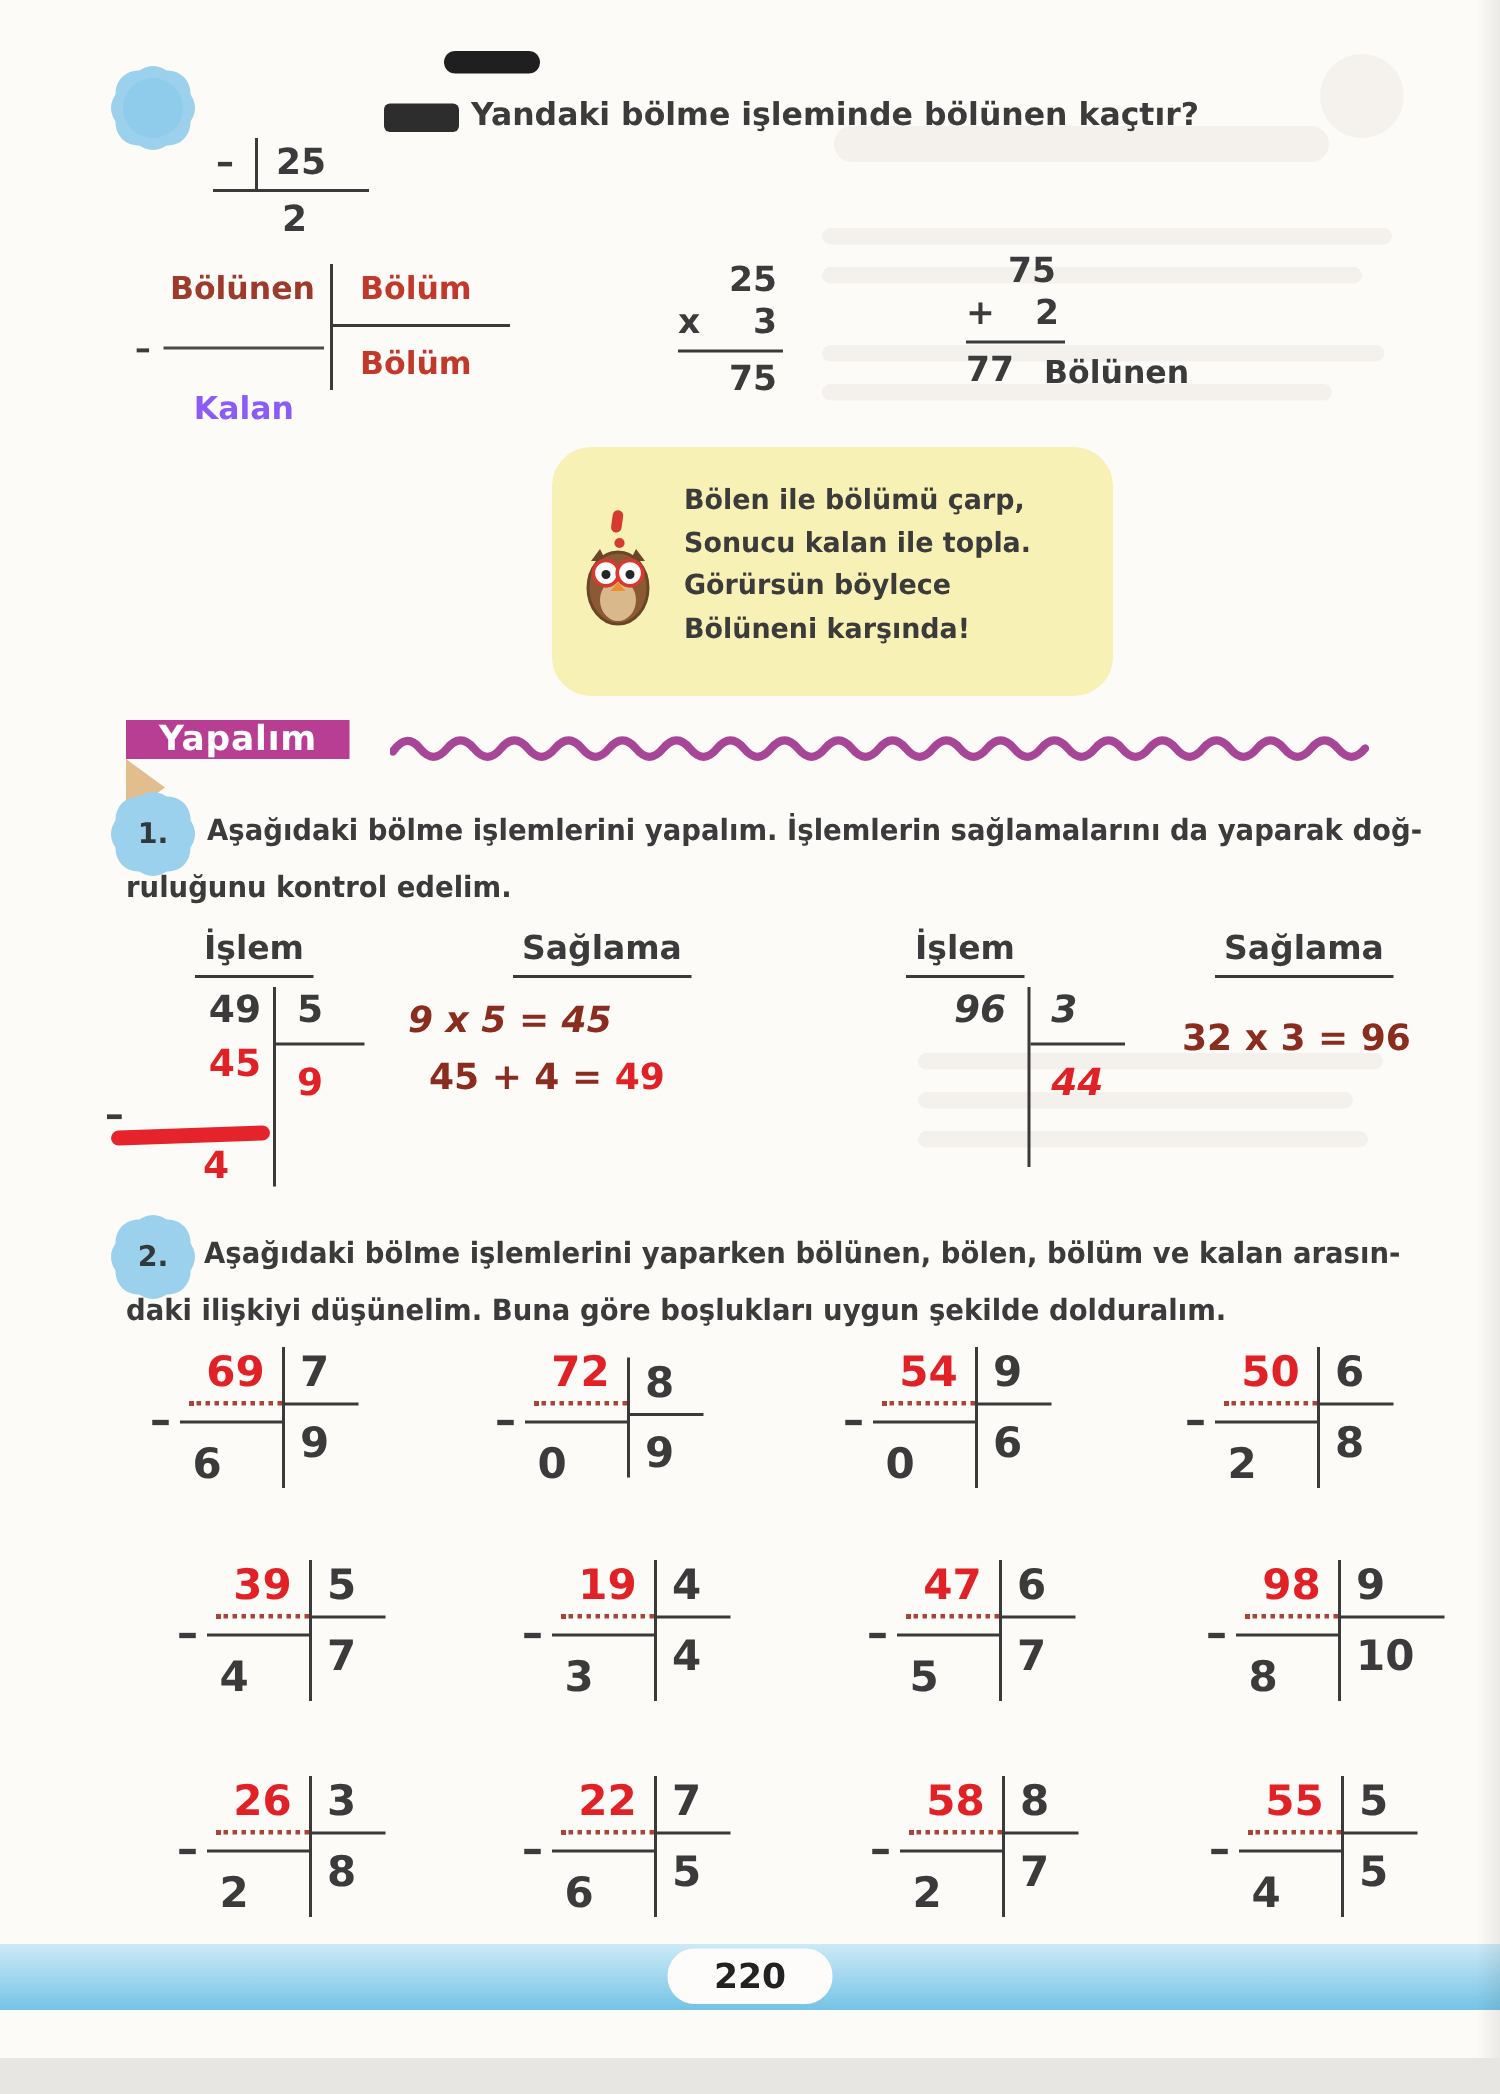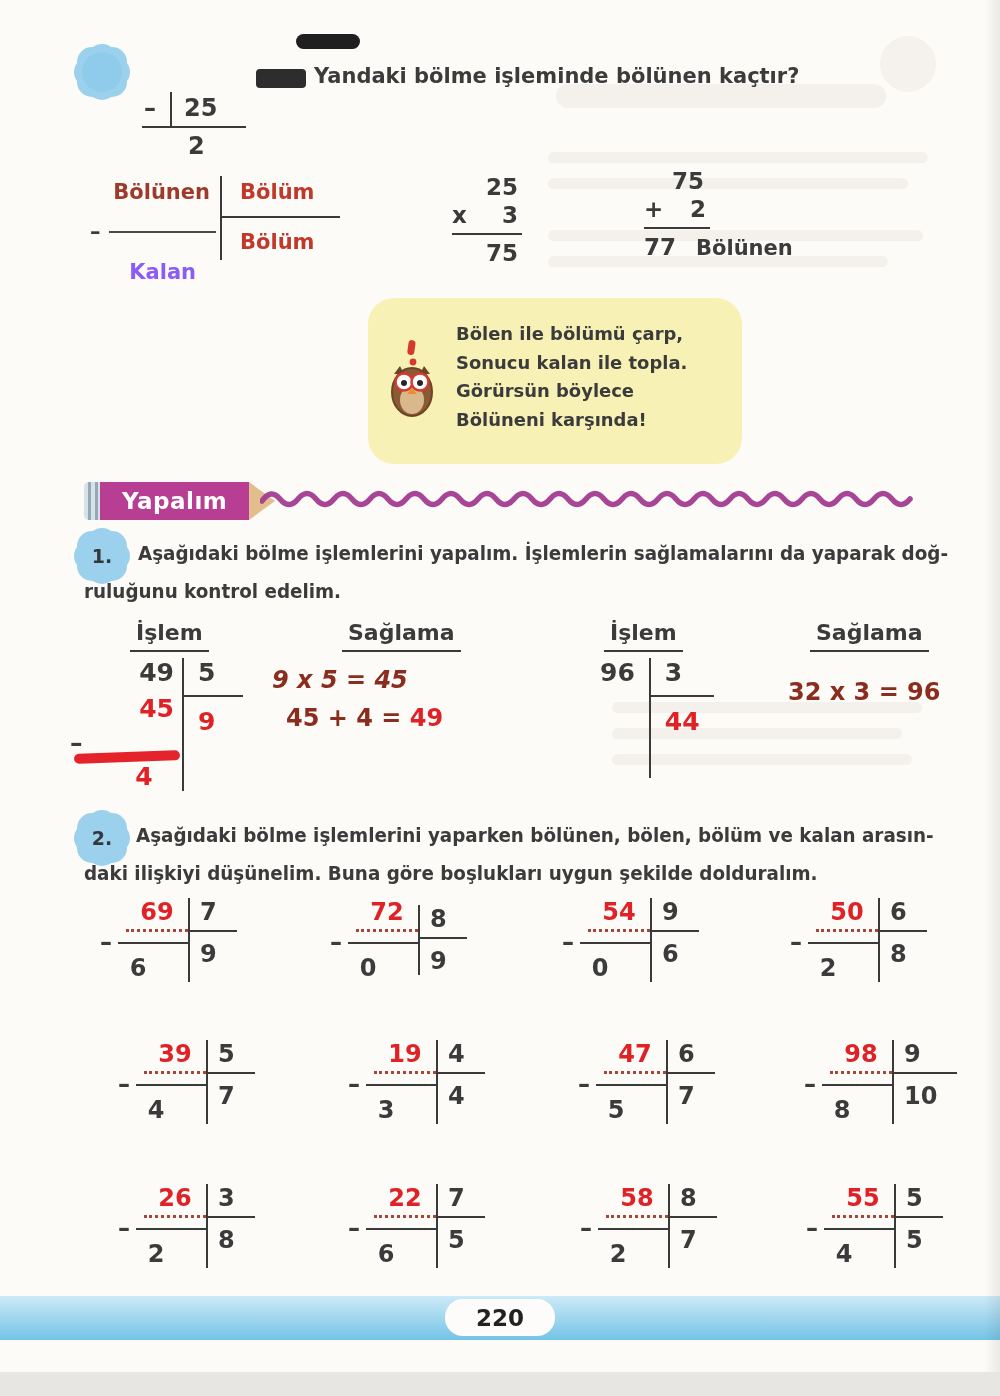--- a/index.html
+++ b/index.html
@@ -52,21 +52,21 @@
   .vm-res{display:flex;align-items:flex-end;gap:16px;padding:5px 0 0 0;}
   .vm-res .res{flex:1;text-align:right;padding-right:4px;}
   .vm-label{font-size:21px;white-space:nowrap;color:#3b3b3b;}
   
   .bubble{position:absolute;left:368px;top:298px;width:374px;height:166px;
     background:#f8f1b6;border-radius:26px;}
   .bubble-text{margin:22px 16px 0 88px;font-size:18.5px;font-weight:bold;line-height:1.55;
     transform:scaleX(.97);transform-origin:left center;}
   .owl{position:absolute;left:12px;top:40px;}
   
-  .pencil{position:absolute;left:84px;top:480px;display:flex;align-items:flex-end;height:40px;}
+  .pencil{position:absolute;left:84px;top:480px;display:flex;align-items:flex-start;height:40px;flex-direction:column;}
   .pencil-end{width:16px;height:38px;border-radius:5px 0 0 5px;
     background:repeating-linear-gradient(90deg,#d7e2e8 0 4px,#93a9b4 4px 7px);}
   .pencil-body{background:#b83e93;color:#fff;font-size:23px;font-weight:bold;
     height:38px;display:flex;align-items:center;padding:0 22px;letter-spacing:.5px;}
   .pencil-tip{width:0;height:0;border-top:19px solid transparent;border-bottom:19px solid transparent;
     border-left:26px solid #e2bd8d;}
   .squiggle{position:absolute;left:260px;top:488px;}
   
   .para{position:absolute;font-size:19.5px;font-weight:bold;white-space:nowrap;
     transform:scaleX(.94);transform-origin:left center;color:#3b3b3b;}
@@ -78,27 +78,27 @@
   .dvn1-l{width:62px;text-align:right;position:relative;}
   .dvn1-l .row{padding-right:8px;height:36px;}
   .dvn1 .minus-abs{position:absolute;left:-50px;top:70px;}
   .redmark{position:absolute;left:-46px;top:94px;width:106px;height:10px;background:#e5232b;
     border-radius:6px;transform:rotate(-2deg);}
   .dvn1-rem{margin-top:32px;text-align:center;padding-right:14px;}
   .dvn1-r{border-left:2.5px solid #3a3a3a;min-height:128px;}
   .dvn1-r .divisor{border-bottom:2.5px solid #3a3a3a;padding:0 28px 8px 14px;}
   .dvn1-r .quot{padding:10px 28px 0 14px;}
   .check{position:absolute;font-size:24px;font-weight:bold;color:#8a2c1e;white-space:nowrap;}
-  .dvn2{position:absolute;left:600px;top:658px;display:flex;font-size:25px;font-weight:bold;}
+  .dvn2{position:absolute;left:636px;top:658px;display:flex;font-size:25px;font-weight:bold;font-style:italic;}
   .dvn2-l{padding:0 14px 0 0;}
   .dvn2-r{border-left:2.5px solid #3a3a3a;min-height:120px;}
   .dvn2-r .divisor{border-bottom:2.5px solid #3a3a3a;padding:0 28px 8px 14px;}
   .dvn2-r .quot{padding:10px 14px 0 14px;}
   
-  .cell{position:absolute;display:flex;font-size:24px;font-weight:bold;color:#3b3b3b;}
+  .cell{position:absolute;display:flex;font-size:28px;font-weight:bold;color:#3b3b3b;}
   .cl{display:flex;flex-direction:column;align-items:flex-end;width:88px;}
   .cdiv{min-width:54px;text-align:center;color:#e02227;border-bottom:3px dotted #a94438;
     padding:0 4px 3px 4px;}
   .csub{width:100%;display:flex;align-items:center;margin-top:5px;}
   .csub .minus{margin-right:6px;line-height:10px;}
   .csline{flex:1;border-bottom:2.5px solid #3a3a3a;height:2px;}
   .crem{width:100%;text-align:center;margin-top:7px;padding-right:12px;box-sizing:border-box;}
   .cr{border-left:2.5px solid #3a3a3a;}
   .cdvr{border-bottom:2.5px solid #3a3a3a;padding:0 20px 4px 10px;}
   .cqt{padding:8px 20px 0 10px;}

